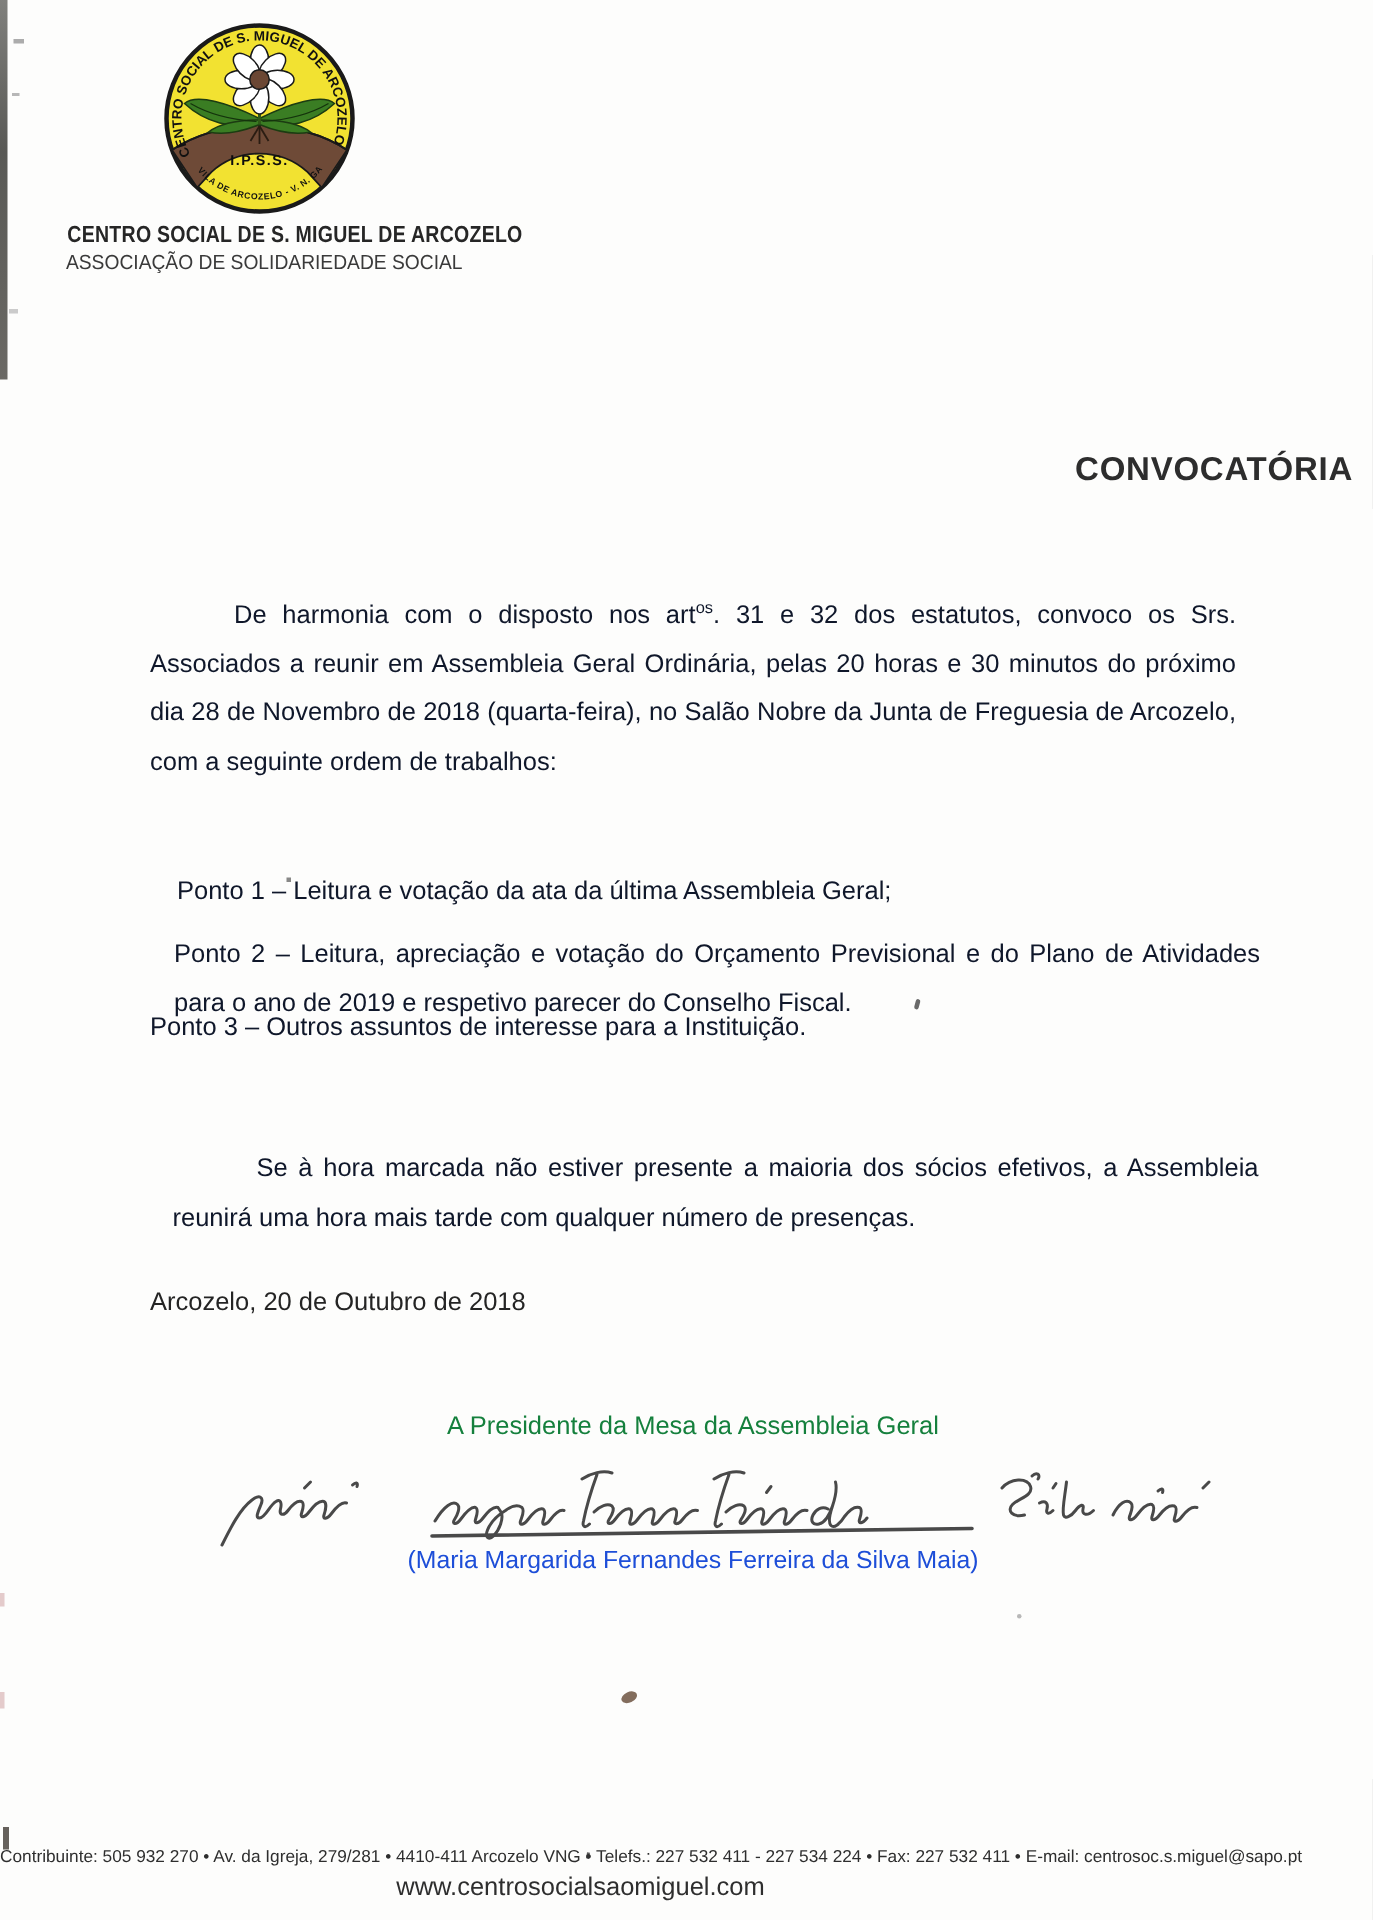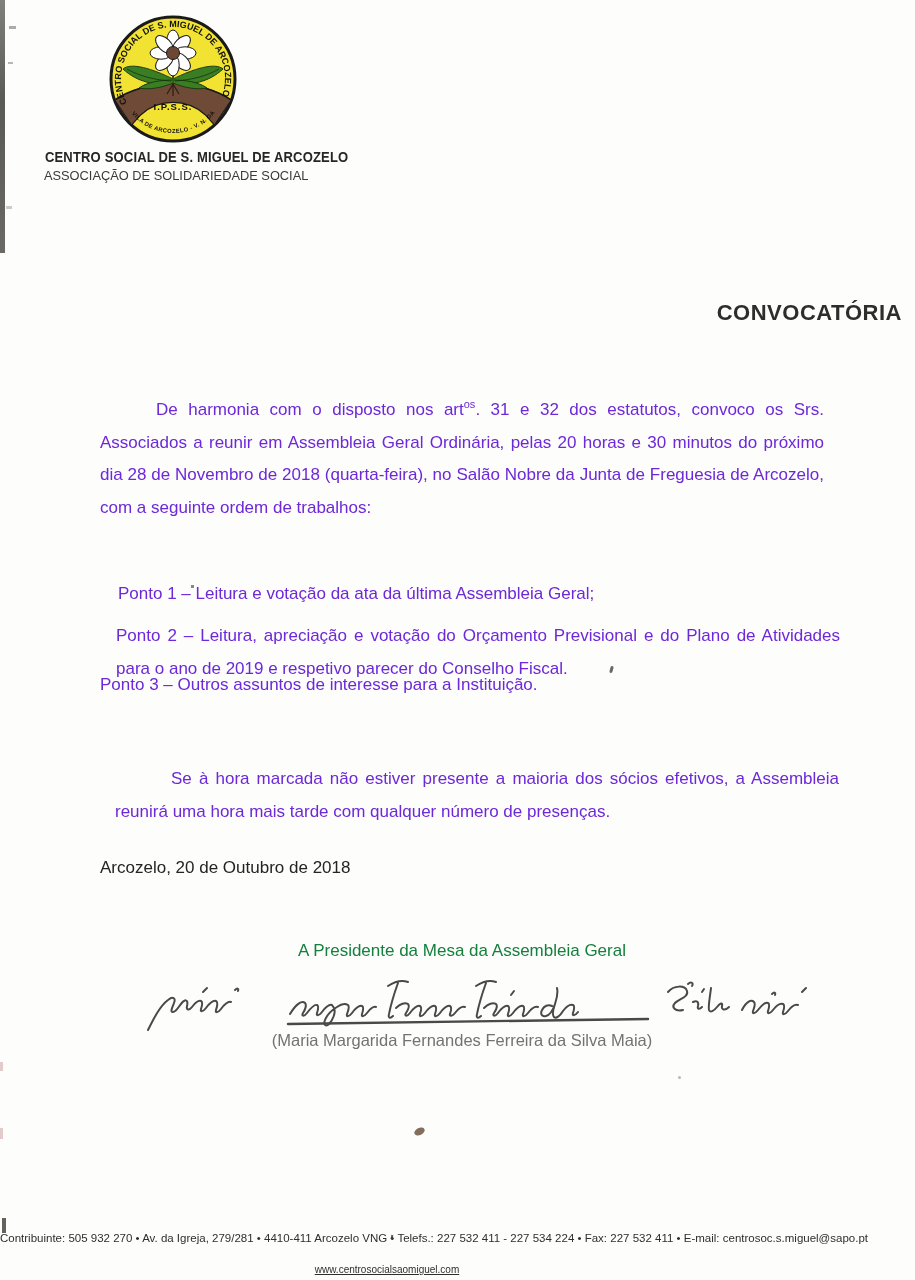--- a/index.html
+++ b/index.html
@@ -19,33 +19,33 @@
   .org-sub {
     display:inline-block; white-space:nowrap; font-size:13.5px; color:#3a3a3a;
     transform:scaleX(.95); transform-origin:center; margin-top:1px;
   }
 
   
   .title-wrap { left:12px; top:300px; width:890px; text-align:right; }
   .doc-title { font-size:22px; font-weight:bold; letter-spacing:.5px; color:#2d2d2d; }
 
   
-  .bodytext { font-size:17px; line-height:32.5px; text-align:justify; color:#6d28d9; }
+  .bodytext { font-size:17px; line-height:32.5px; text-align:justify; color:#0f172a; }
   .col { left:100px; width:724px; }
   .indent { text-indent:56px; }
   sup { font-size:11px; line-height:0; }
 
   .dateline { left:100px; top:858px; font-size:17px; color:#242424; }
   .sig-role-wrap { left:100px; top:941px; width:724px; text-align:center; font-size:17px; color:#15803d; }
-  .sig-name-wrap { left:100px; top:1031px; width:724px; text-align:center; font-size:16.5px; color:#737373; }
+  .sig-name-wrap { left:100px; top:1031px; width:724px; text-align:center; font-size:16.5px; color:#1d4ed8; }
 
   
   .footer-wrap { left:0; top:1232px; width:774px; text-align:center; color:#2e2e2e; }
   .footer-line1 { font-size:11.5px; white-space:nowrap; }
-  .footer-line2 { font-size:10px; margin-top:20px;text-decoration:underline; }
+  .footer-line2 { font-size:17px; margin-top:4px; }
 
   
   .artifact { position:absolute; pointer-events:none; }
 </style>
 </head>
 <body>
 
 <div class="page">
 
   <div class="abs" style="left:97px; top:14px; width:152px; height:130px;">

